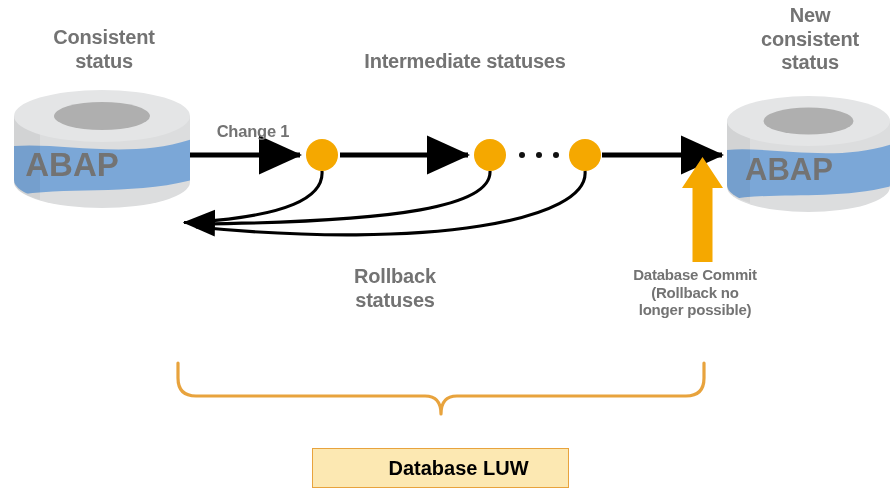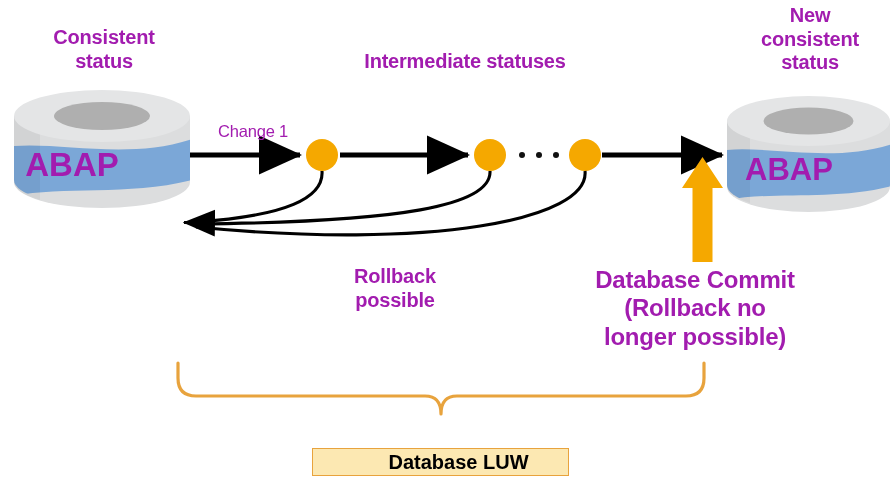--- a/index.html
+++ b/index.html
@@ -21,45 +21,45 @@
     position: absolute;
     left: 0;
     top: 0;
     width: 893px;
     height: 501px;
   }
   .lbl {
     position: absolute;
     font-family: "Liberation Sans", sans-serif;
     font-weight: bold;
-    color: #a21caf;
+    color: #737373;
     text-align: center;
     line-height: 1.18;
     white-space: pre-line;
     letter-spacing: -0.2px;
   }
   .lbl-title {
     font-size: 20px;
   }
   .lbl-change {
     font-size: 16.5px;
-    font-weight: normal;
+    font-weight: bold;
   }
   .lbl-section {
     font-size: 20px;
   }
   .lbl-commit {
-    font-size: 24px;
+    font-size: 15px;
   }
   .luw-box {
     position: absolute;
     left: 312px;
     top: 448px;
     width: 257px;
-    height: 28px;
+    height: 40px;
     background: #FCE8B2;
     border: 1.6px solid #E8A33D;
     box-sizing: border-box;
     display: flex;
     align-items: center;
     justify-content: center;
     padding-left: 36px;
   }
   .luw-box span {
     font-family: "Liberation Sans", sans-serif;
@@ -163,21 +163,21 @@
 
   <div class="lbl lbl-change" style="left:194px; top:122px; width:118px;">Change 1</div>
 
   <div class="ellipsis-dots" style="left:519px; top:152px;">
     <i></i>
       <i></i>
       <i></i>
   </div>
 
   <div class="lbl lbl-section" style="left:285px; top:265px; width:220px;">Rollback
-possible</div>
+statuses</div>
 
   <div class="lbl lbl-commit" style="left:583px; top:266px; width:224px;">Database Commit
 (Rollback no
 longer possible)</div>
 
   <div class="lbl" style="left:14px; top:146px; width:116px; font-size:33px; letter-spacing:0px;">ABAP</div>
   <div class="lbl" style="left:731px; top:152px; width:116px; font-size:31px; letter-spacing:0px;">ABAP</div>
 
   <div class="luw-box">
     <span>Database LUW</span>

